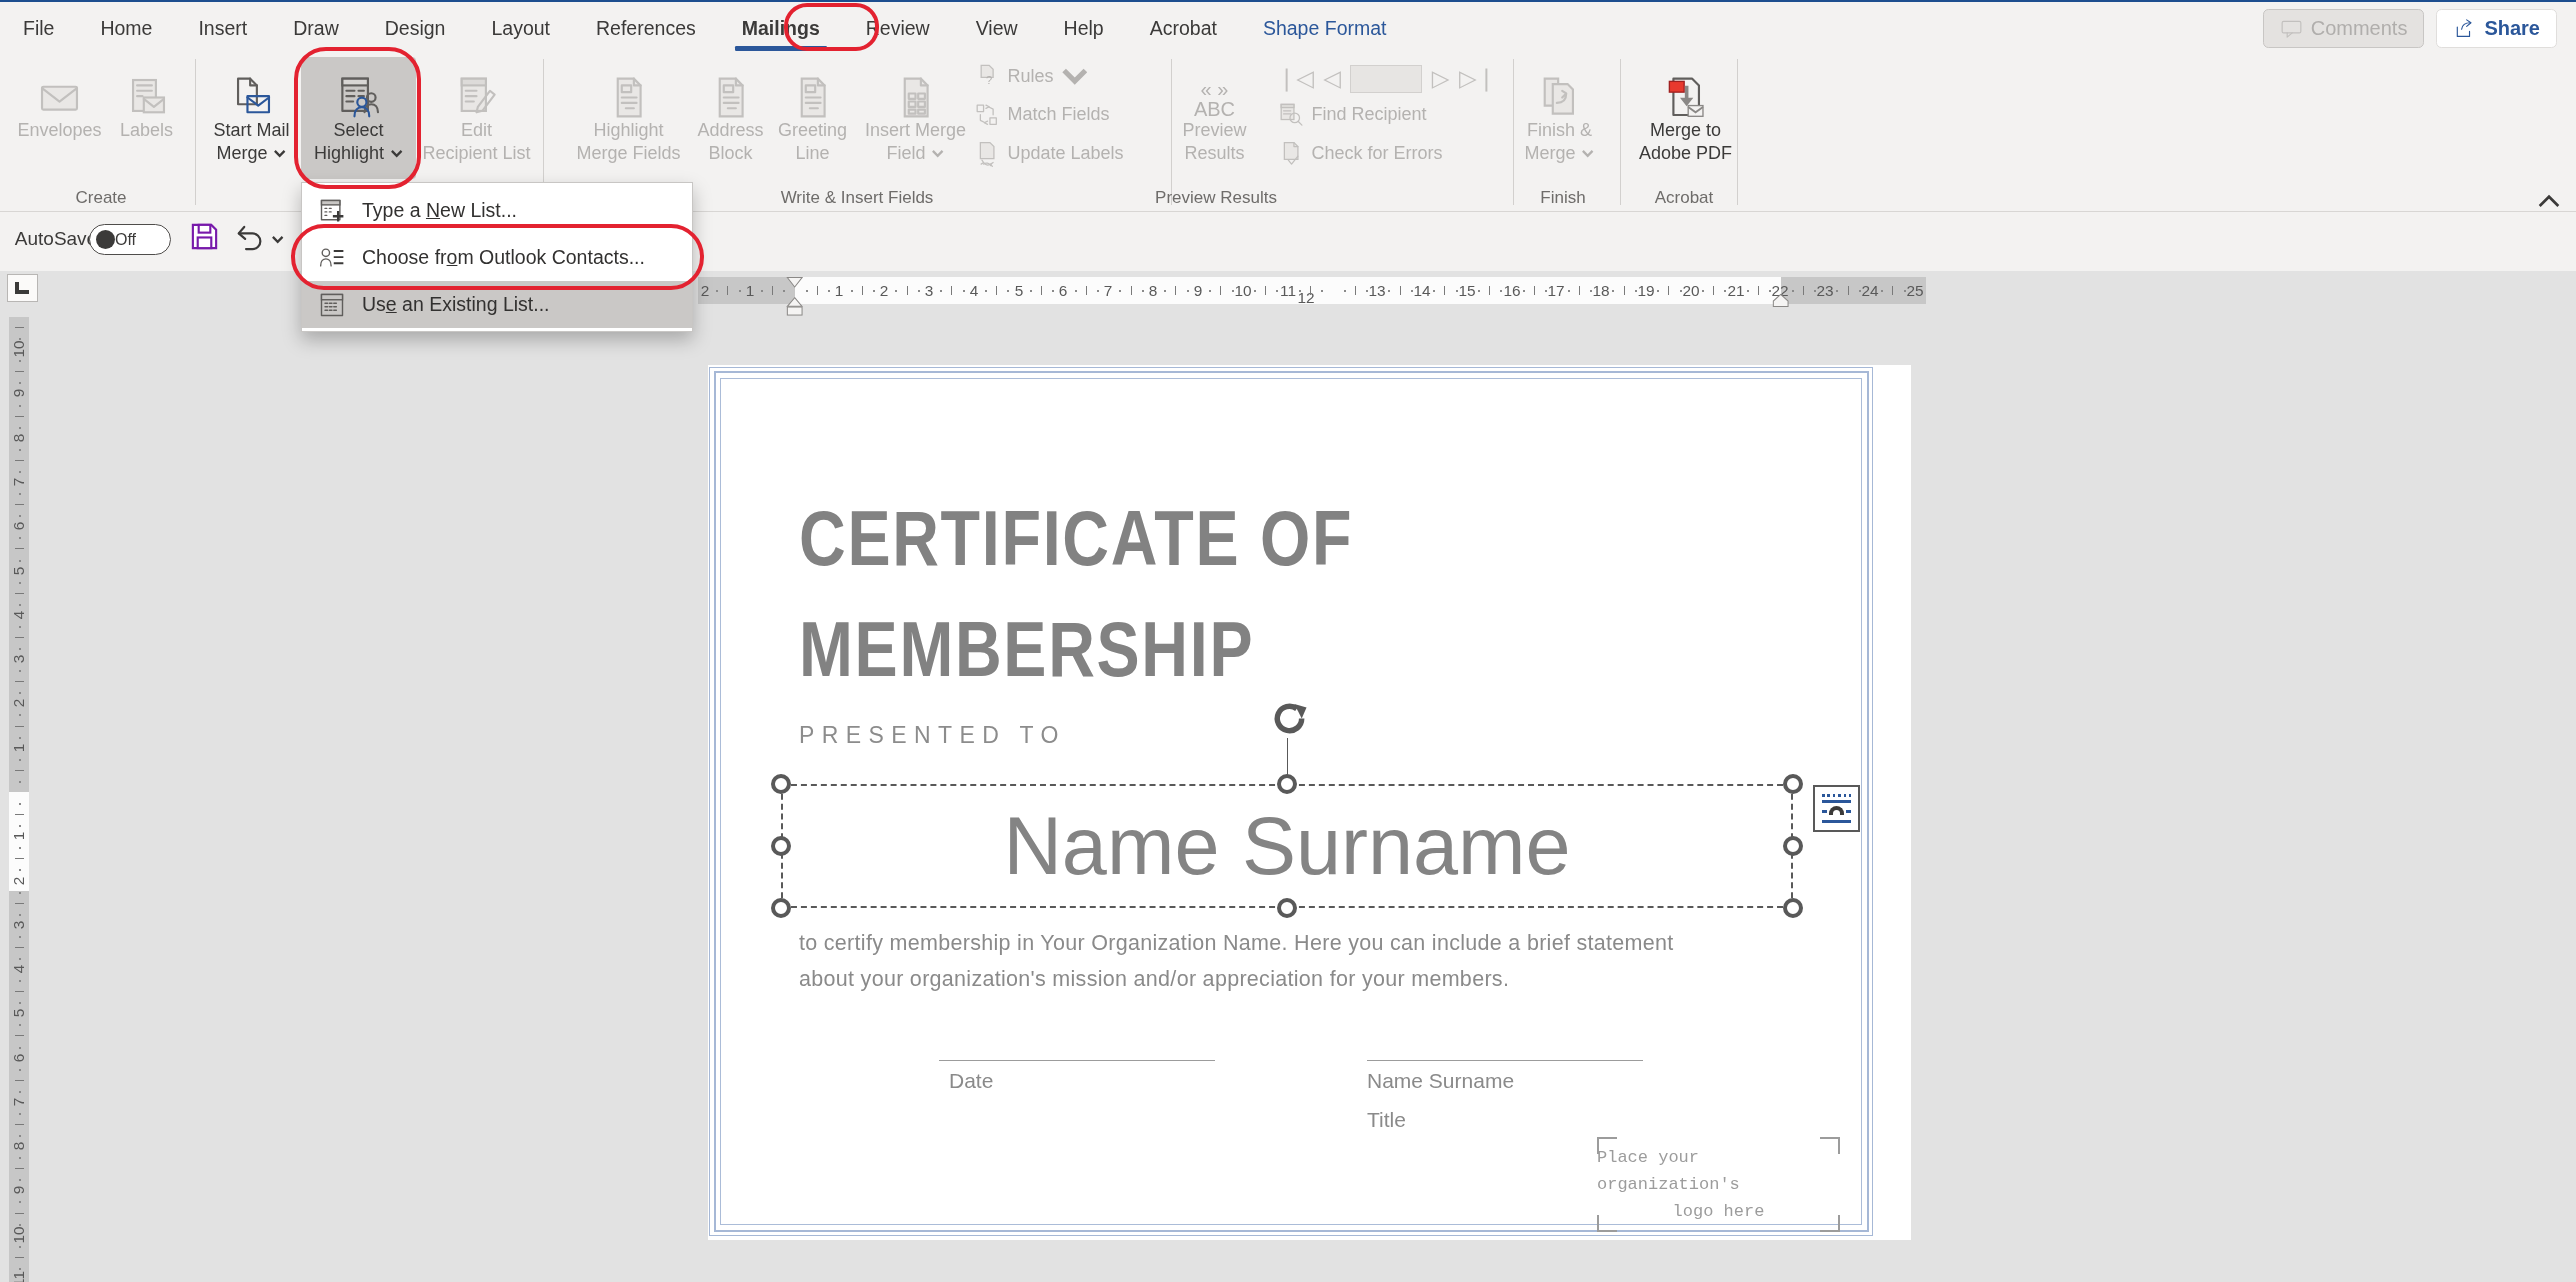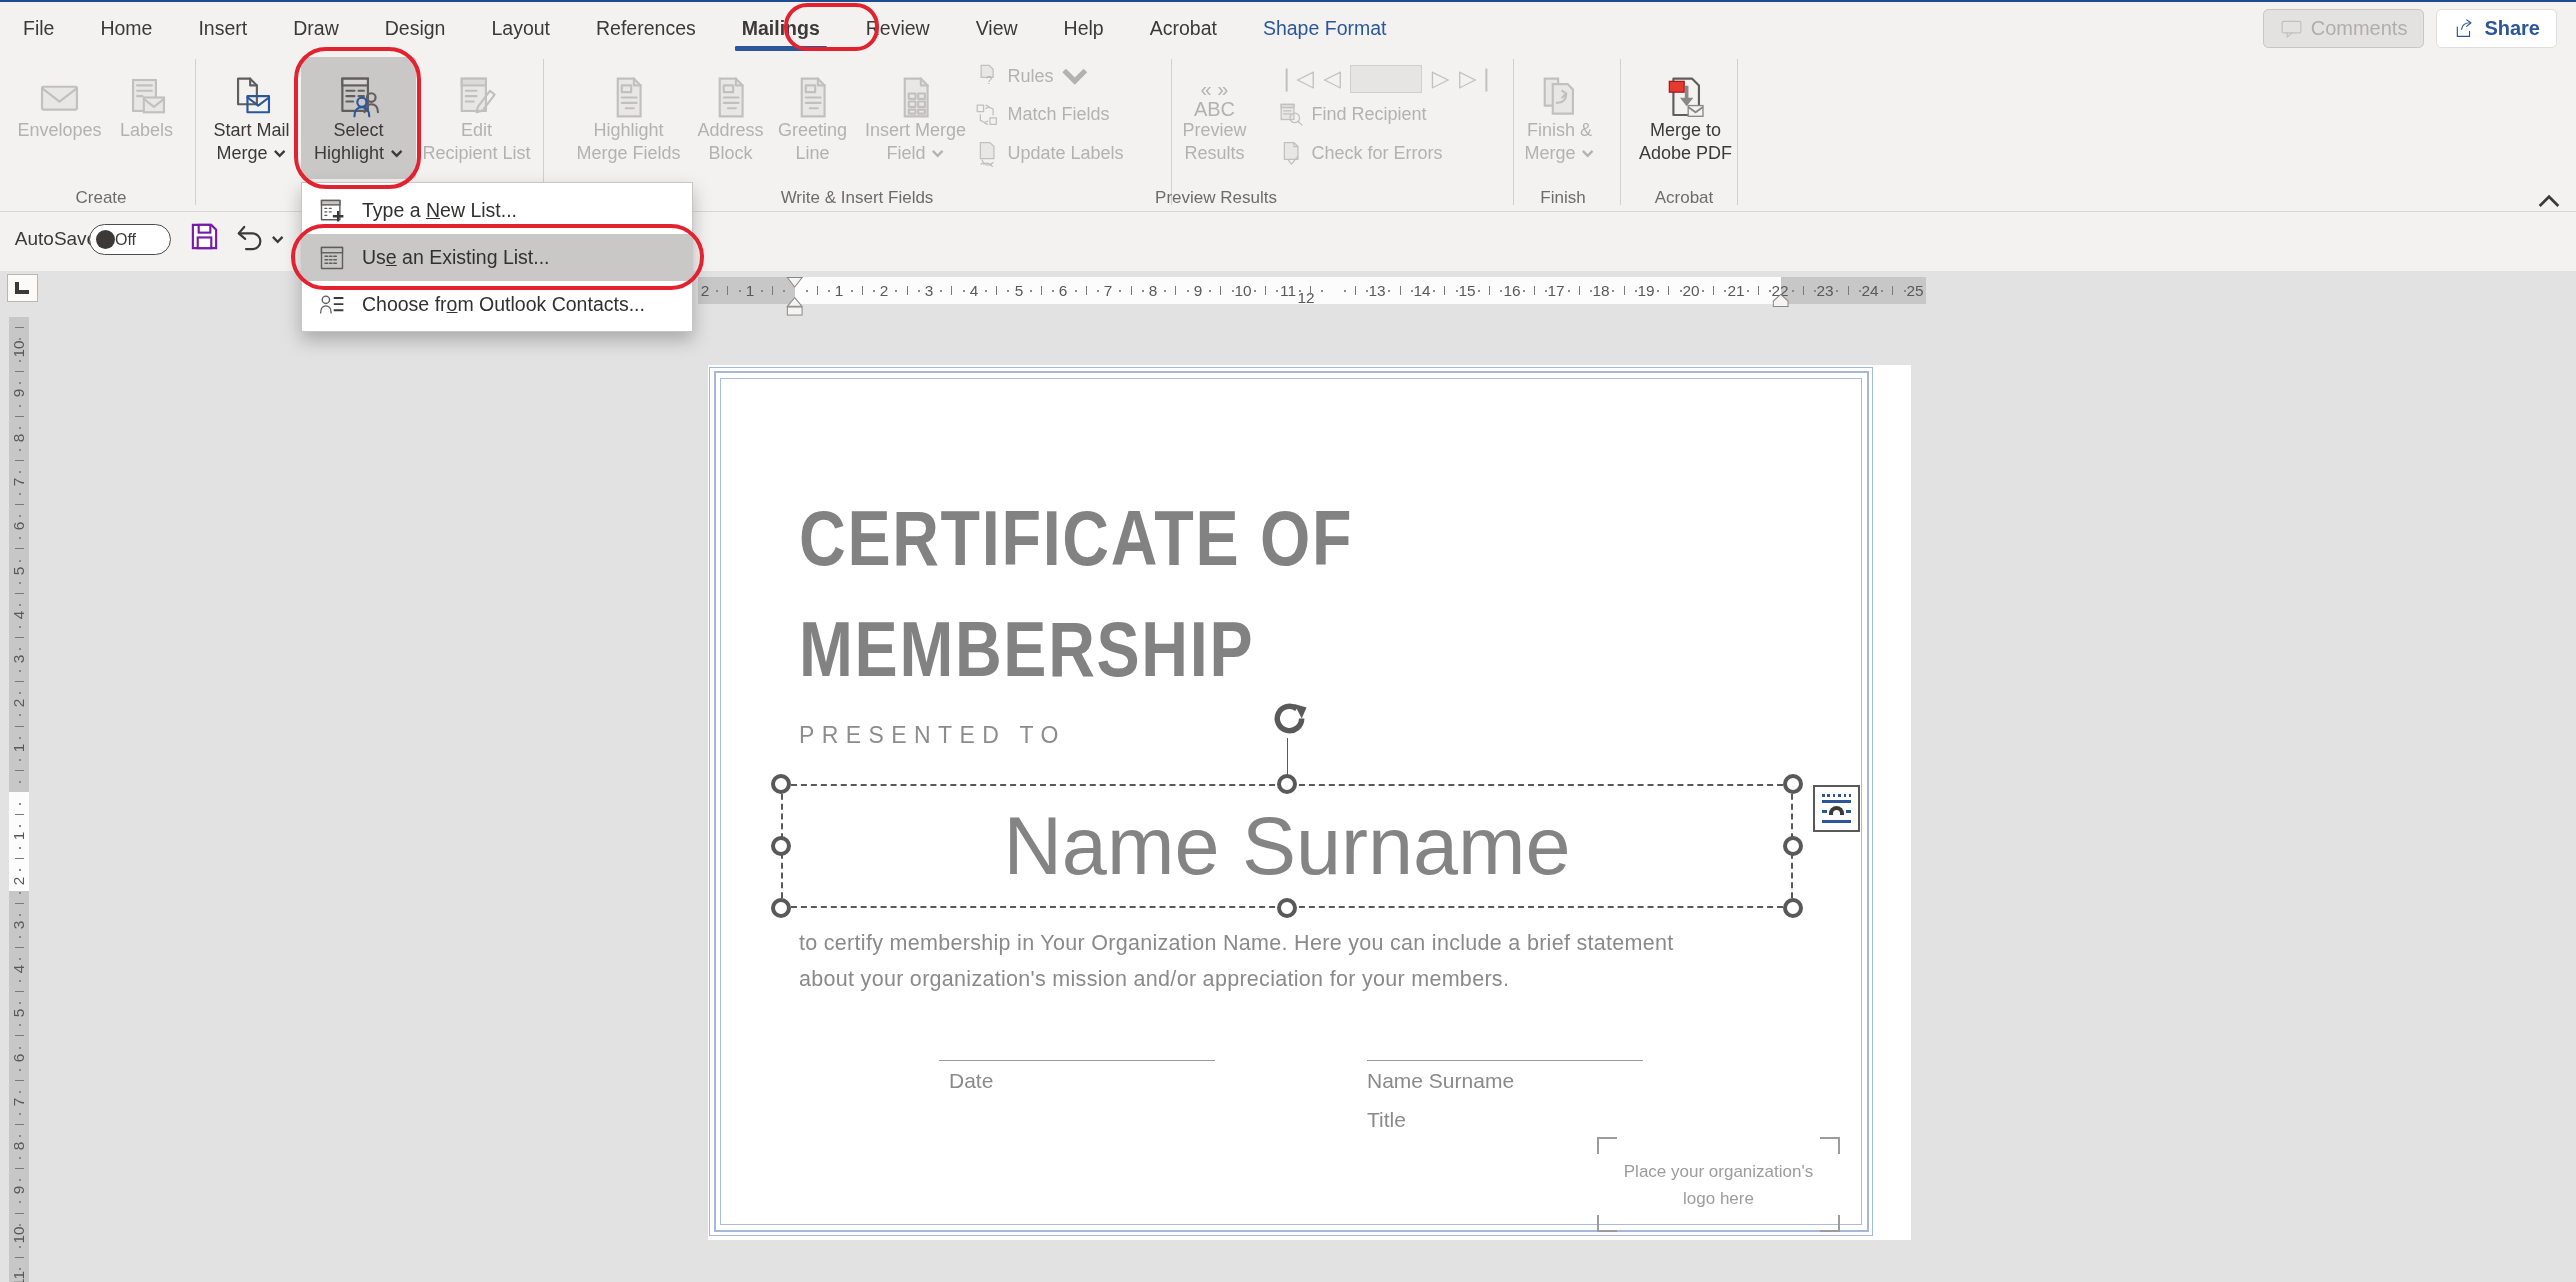--- a/index.html
+++ b/index.html
@@ -86,21 +86,21 @@
   .pborder::after  { content:""; position:absolute; inset:10px; border:1.3px solid #abbcd8; }
   .certtitle { position:absolute; left:91px; top:118px; font-size:77px; font-weight:bold;
                line-height:111px; letter-spacing:2px; color:#828282; transform:scaleX(0.84);
                transform-origin:left top; white-space:nowrap; }
   .presented { position:absolute; left:91px; top:357px; font-size:23px; letter-spacing:7.4px;
                color:#8c8c8c; }
   .certbody { position:absolute; left:91px; top:560px; width:993px; font-size:21.5px; line-height:36px;
               color:#8a8a8a; letter-spacing:0.3px; }
   .sigline { position:absolute; top:695px; width:276px; border-top:1.3px solid #9c9c9c; }
   .siglabel { position:absolute; font-size:21px; color:#8a8a8a; }
-  .logobox { position:absolute; left:889px; top:772px; width:243px; height:95px; }
+  .logobox { position:absolute; left:889px; top:772px; width:243px; height:95px;font-family:Liberation Mono, monospace; }
   .logobox .bracket { position:absolute; width:20px; height:17.4px; border:0 solid #9c9c9c; }
   .logotext { position:absolute; inset:0; display:flex; flex-direction:column; align-items:center;
               justify-content:center; font-size:17px; line-height:27px; color:#9c9c9c; }
 
   
   .textbox { position:absolute; left:73px; top:419px; width:1012px; height:124px;
              border:2px dashed #595959; }
   .namesurname { position:absolute; inset:0; display:flex; align-items:center; justify-content:center;
                  font-size:81px; color:#848484; }
   .hdl { position:absolute; width:20px; height:20px; border-radius:50%; background:#fff;
@@ -753,36 +753,36 @@
   <div class="menu">
     <div class="mitem">
       <svg viewBox="0 0 32 32">
           <rect class="st" fill="#fff" x="4" y="4" width="21" height="22"></rect>
           <rect x="4" y="4" width="21" height="5" fill="#c8c6c4" stroke="#605e5c" stroke-width="1.6"></rect>
           <path class="st" d="M8 13h3M13 13h3M8 17h3M13 17h3M8 21h3" stroke-dasharray="2 1.5"></path>
           <path d="M23 16v12M17 22h12" stroke="#3b3a39" stroke-width="2.6" fill="none"></path>
         </svg>
       <span><span>Type a </span><span class="ukey">N</span><span>ew List...</span></span>
     </div>
+    <div class="mitem">
+      <svg viewBox="0 0 32 32">
+          <circle class="st" cx="9" cy="10" r="4.2"></circle>
+          <path class="st" d="M3 25c0-5.5 3-8 6-8s6 2.5 6 8"></path>
+          <path d="M18 8h11M18 15h11M18 22h11" stroke="#3b3a39" stroke-width="2.2" fill="none"></path>
+        </svg>
+      <span><span>Choose fr</span><span class="ukey">o</span><span>m Outlook Contacts...</span></span>
+    </div>
     <div class="mitem hl">
       <svg viewBox="0 0 32 32">
           <rect class="st" fill="#fff" x="4" y="4" width="24" height="24"></rect>
           <rect x="4" y="4" width="24" height="6" fill="#c8c6c4" stroke="#605e5c" stroke-width="1.6"></rect>
           <path class="st" d="M8 14h3M13 14h3M18 14h3M8 18h3M13 18h3M18 18h3M8 22h3M13 22h3M18 22h3"></path>
         </svg>
       <span><span>Us</span><span class="ukey">e</span><span> an Existing List...</span></span>
     </div>
-    <div class="mitem">
-      <svg viewBox="0 0 32 32">
-          <circle class="st" cx="9" cy="10" r="4.2"></circle>
-          <path class="st" d="M3 25c0-5.5 3-8 6-8s6 2.5 6 8"></path>
-          <path d="M18 8h11M18 15h11M18 22h11" stroke="#3b3a39" stroke-width="2.2" fill="none"></path>
-        </svg>
-      <span><span>Choose fr</span><span class="ukey">o</span><span>m Outlook Contacts...</span></span>
-    </div>
   </div>
 
   <div class="anno mailings"></div>
   <div class="anno selectrec"></div>
   <div class="anno menuitem"></div>
 
 </div>
 
 
 </body></html>

